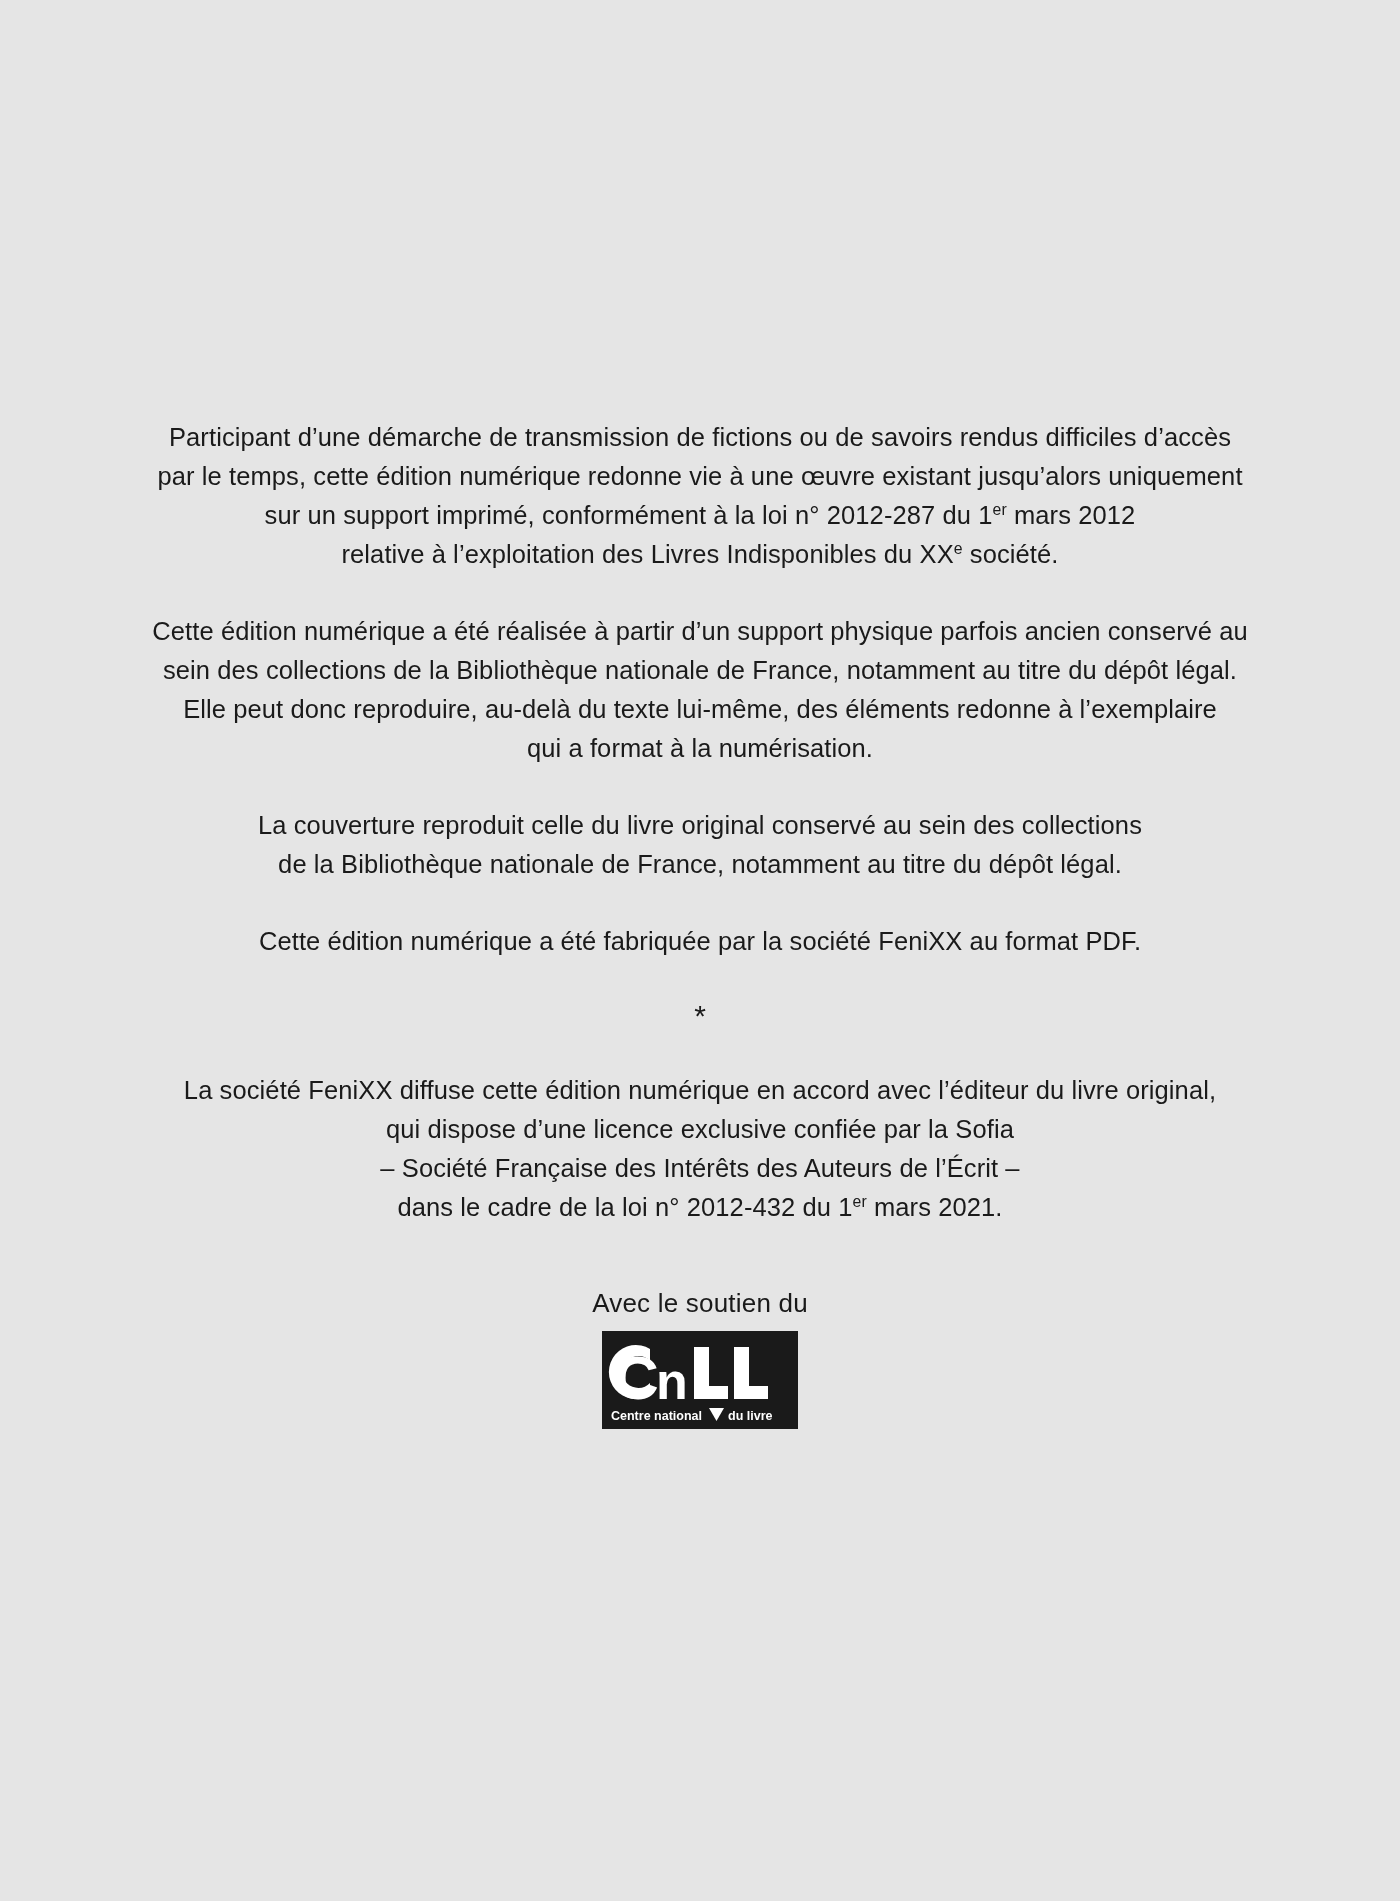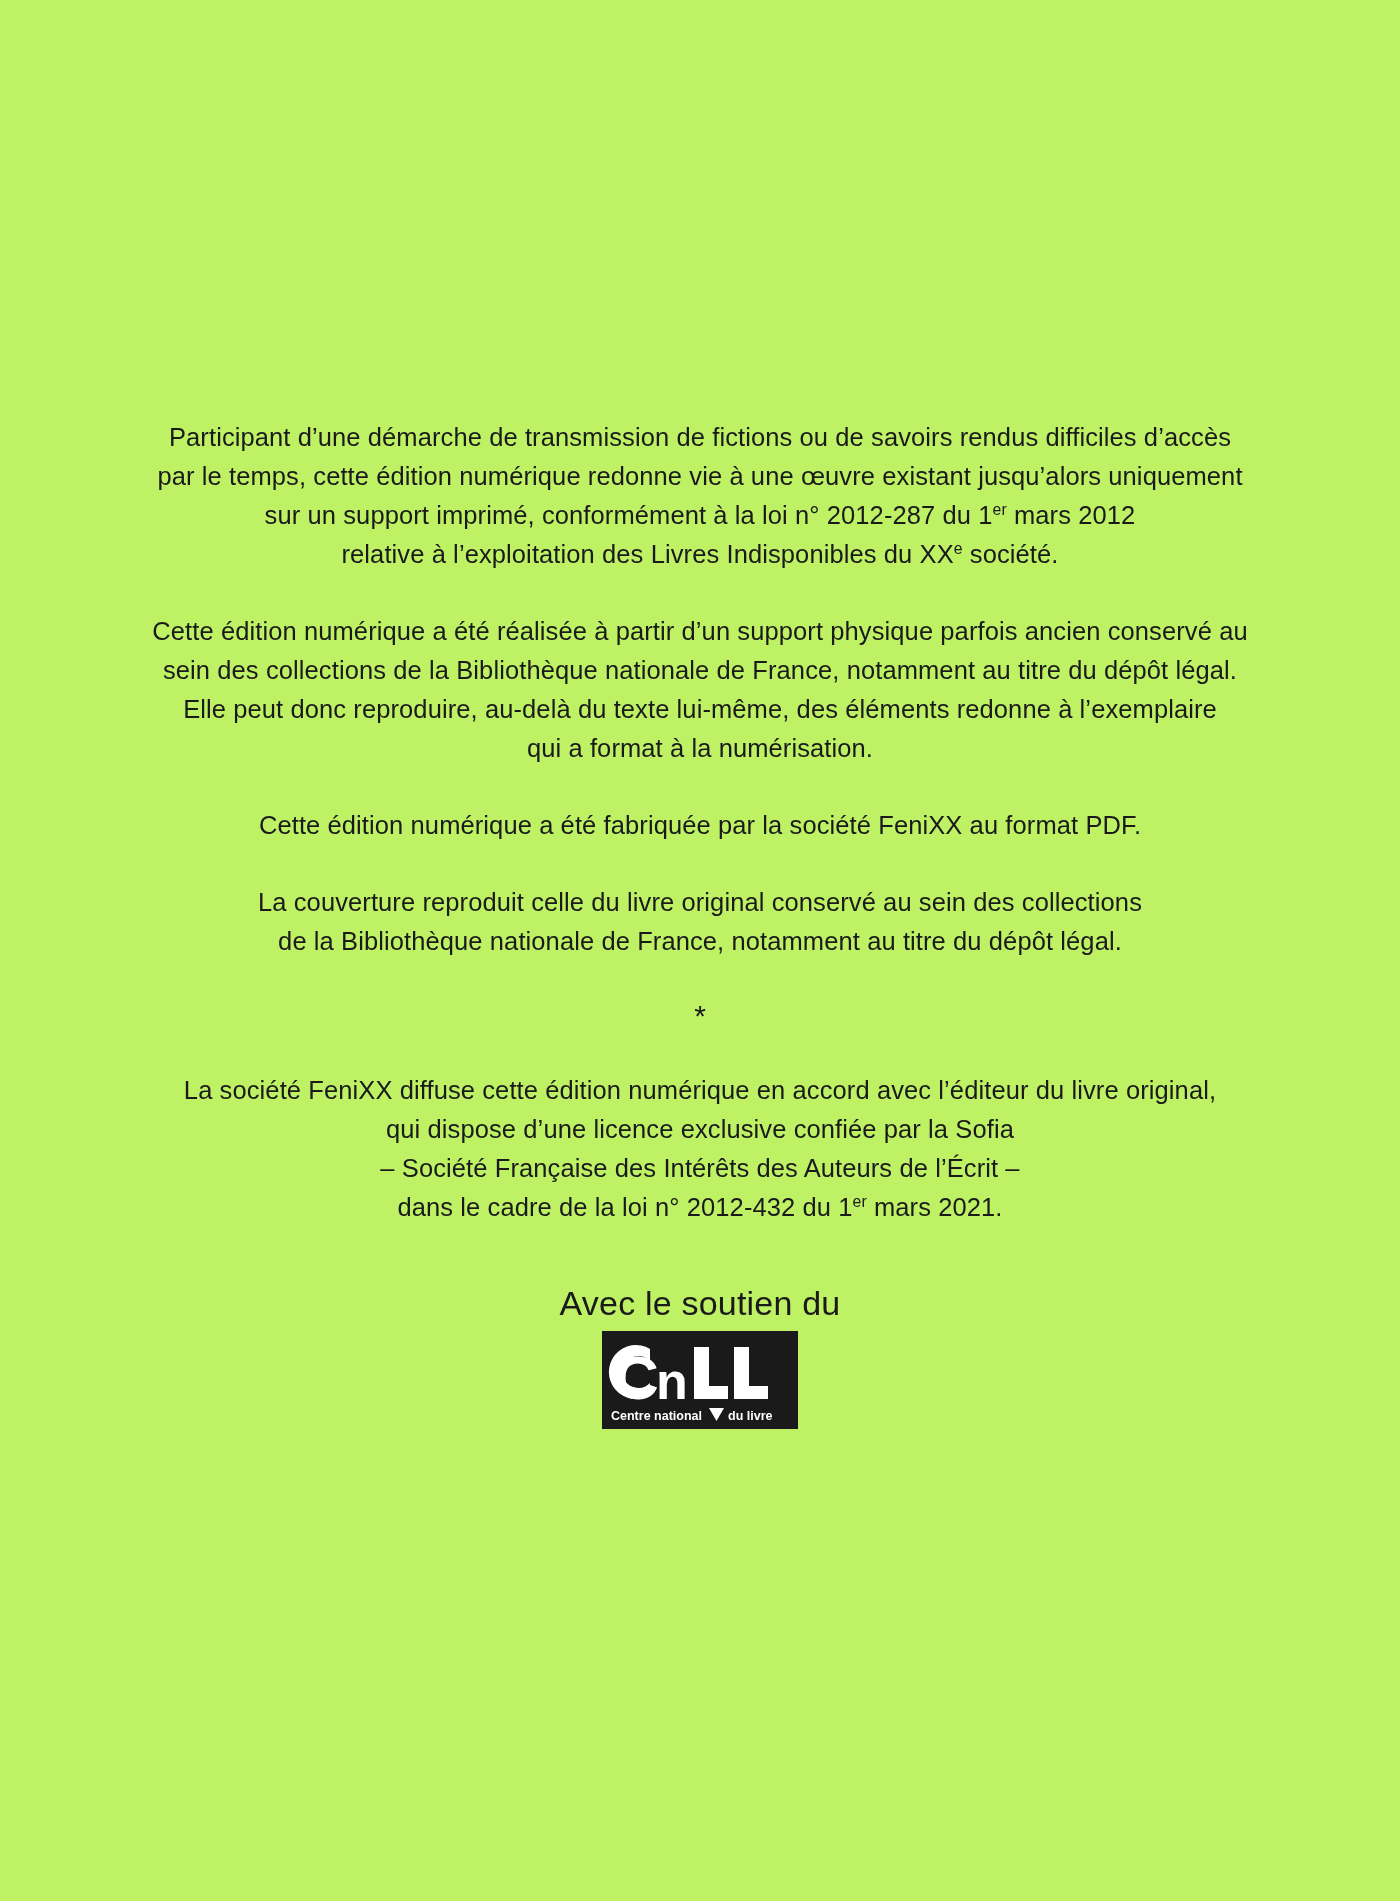--- a/index.html
+++ b/index.html
@@ -14,21 +14,21 @@
     color: #1a1a1a;
     position: relative;
     overflow: hidden;
   }
   .page {
     position: absolute;
     left: 0;
     top: 0;
     width: 1400px;
     height: 1901px;
-    background: #bef264;
+    background: #e5e5e5;
   }
   .content {
     position: absolute;
     left: 50%;
     transform: translateX(-50%);
     top: 418px;
     width: 1120px;
     text-align: center;
   }
   .para {
@@ -48,21 +48,21 @@
     font-size: 30px;
     line-height: 34px;
     margin: 14px 0 38px 0;
     color: #1a1a1a;
   }
   .support-block {
     margin-top: 60px;
     text-align: center;
   }
   .support-label {
-    font-size: 34px;
+    font-size: 26px;
     line-height: 32px;
     color: #1a1a1a;
     margin-bottom: 12px;
     letter-spacing: 0.2px;
   }
   
   .cnl-logo {
     display: inline-block;
     width: 196px;
     height: 98px;
@@ -85,26 +85,26 @@
       <span>relative à l’exploitation des Livres Indisponibles du XX</span><sup>e</sup><span> société.</span>
     </p>
 
     <p class="para">
       <span>Cette édition numérique a été réalisée à partir d’un support physique parfois ancien conservé au</span><br>
       <span>sein des collections de la Bibliothèque nationale de France, notamment au titre du dépôt légal.</span><br>
       <span>Elle peut donc reproduire, au-delà du texte lui-même, des éléments redonne à l’exemplaire</span><br>
       <span>qui a format à la numérisation.</span>
     </p>
 
-    <p class="para">Cette édition numérique a été fabriquée par la société FeniXX au format PDF.</p>
-
     <p class="para">
       <span>La couverture reproduit celle du livre original conservé au sein des collections</span><br>
       <span>de la Bibliothèque nationale de France, notamment au titre du dépôt légal.</span>
     </p>
+
+    <p class="para">Cette édition numérique a été fabriquée par la société FeniXX au format PDF.</p>
 
     <div class="asterisk">*</div>
 
     <p class="para">
       <span>La société FeniXX diffuse cette édition numérique en accord avec l’éditeur du livre original,</span><br>
       <span>qui dispose d’une licence exclusive confiée par la Sofia</span><br>
       <span>– Société Française des Intérêts des Auteurs de l’Écrit –</span><br>
       <span>dans le cadre de la loi n° 2012-432 du 1</span><sup>er</sup><span> mars 2021.</span>
     </p>
 

